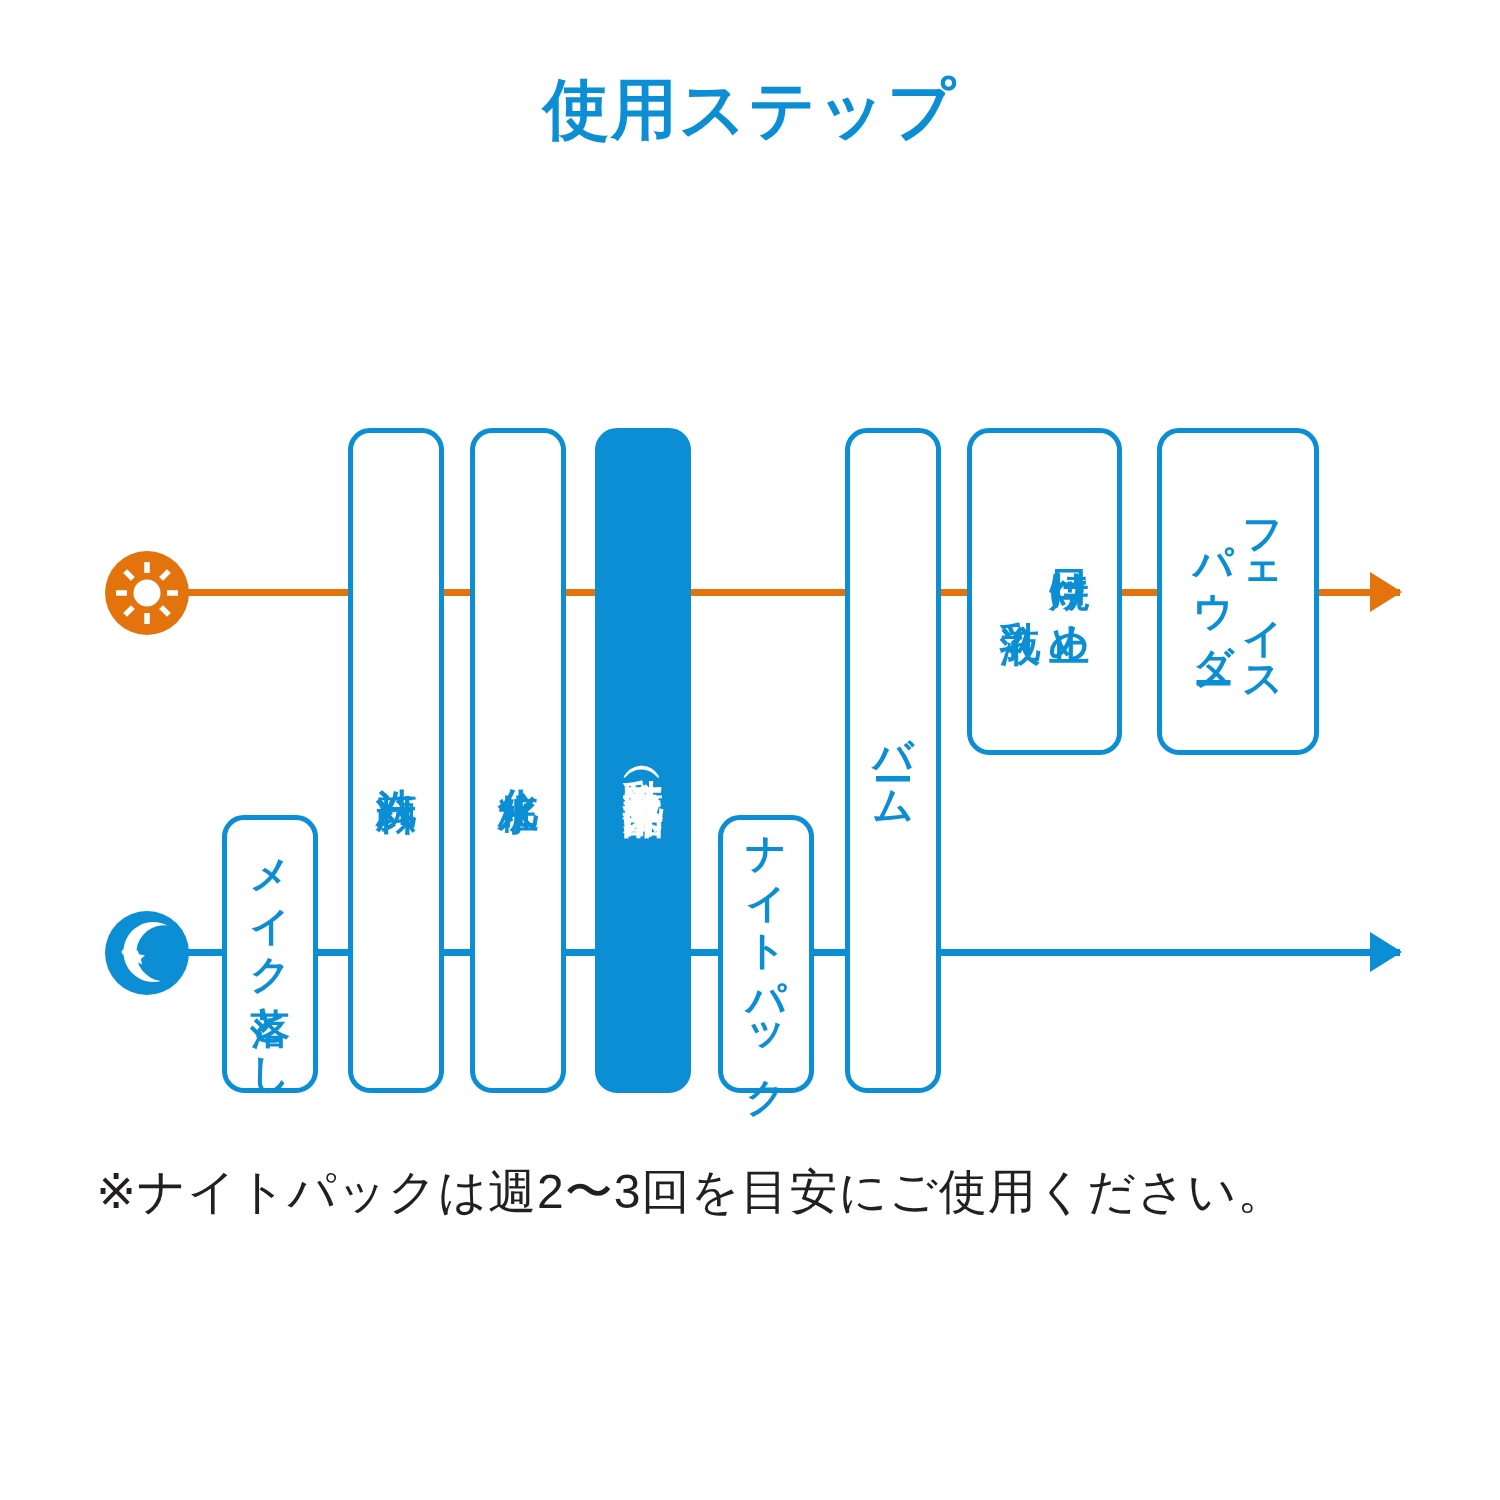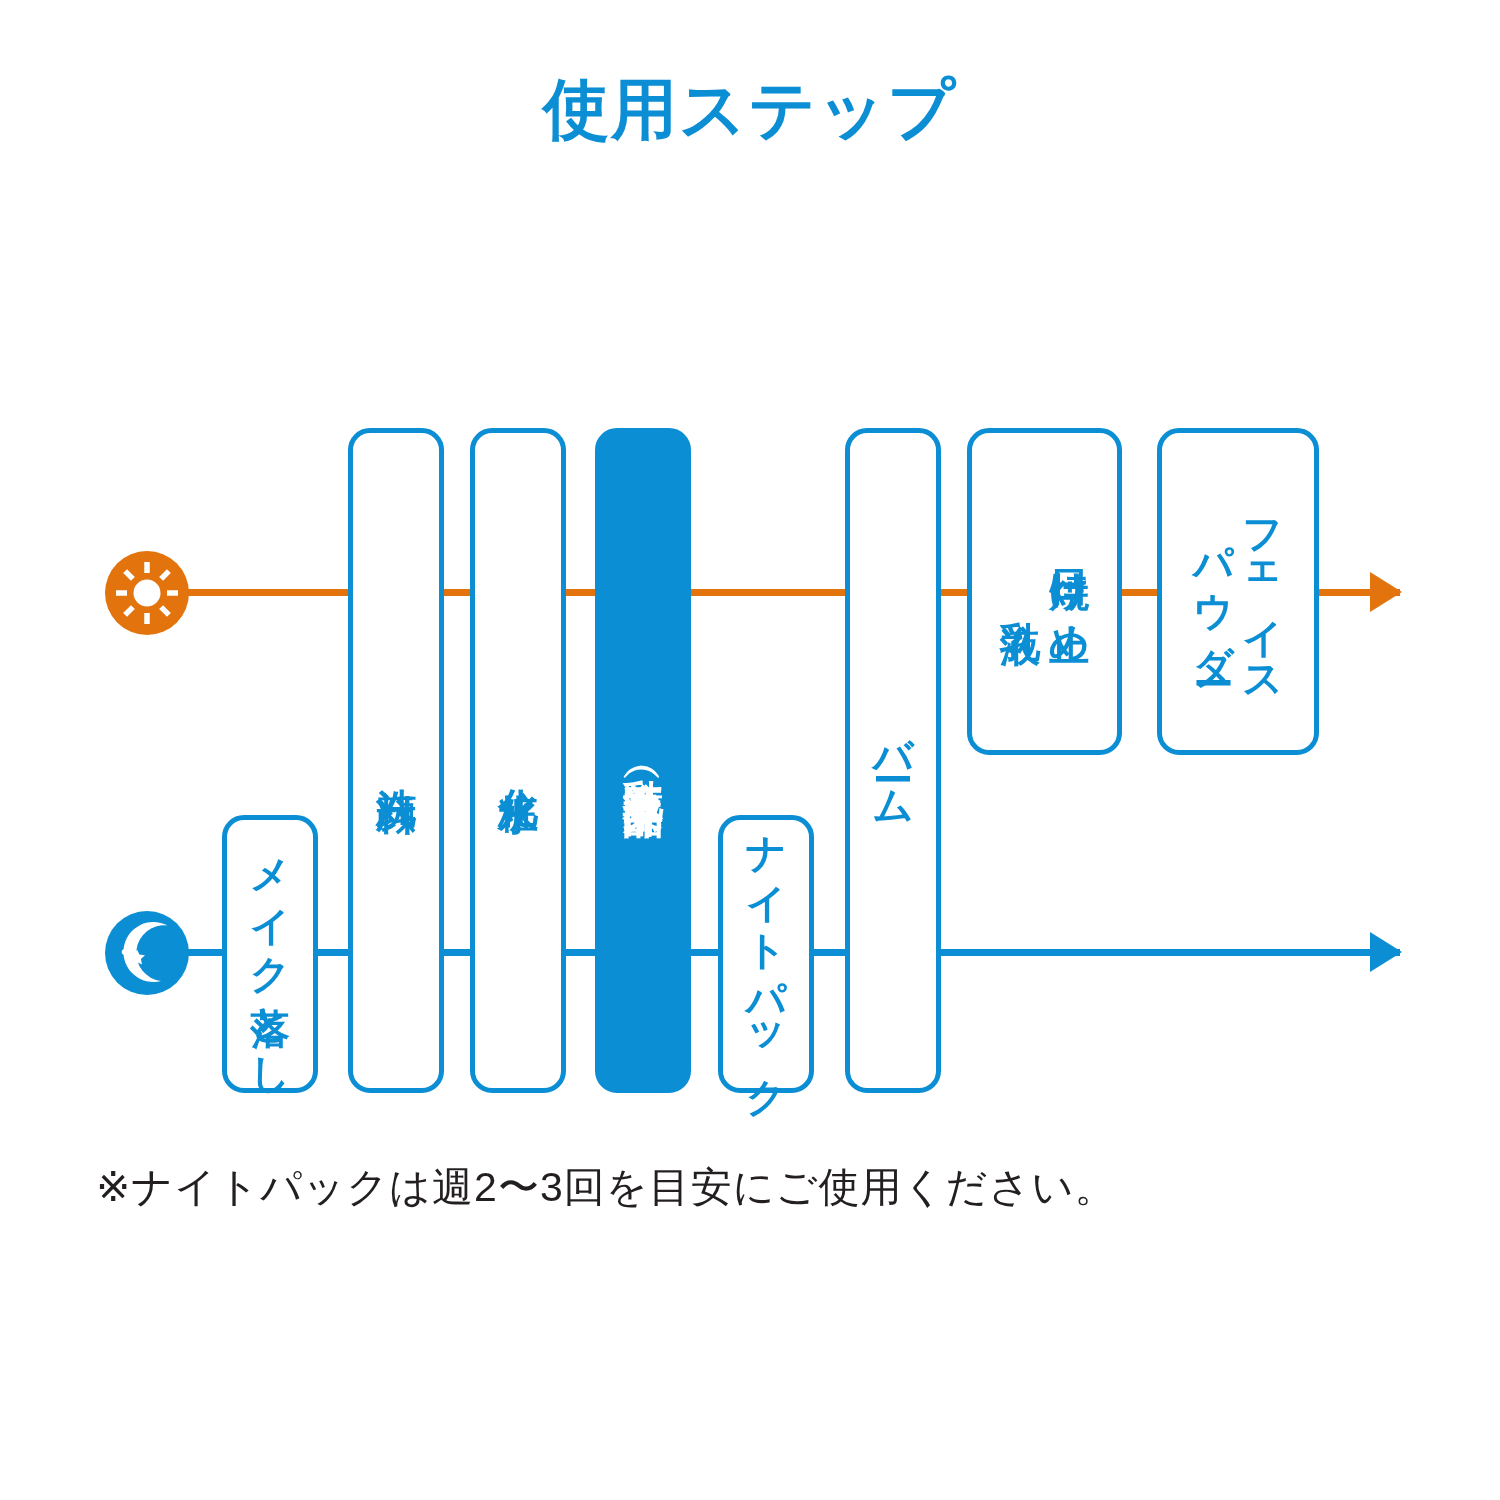--- a/index.html
+++ b/index.html
@@ -90,21 +90,21 @@
     white-space: nowrap;
   }
   .step-box.filled .step-label { color: #ffffff; }
   .step-box.two-col { gap: 6px; }
 
   
   #footnote {
     position: absolute;
     left: 96px;
     top: 1160px;
-    font-size: 41px;
+    font-size: 48px;
     color: #231f20;
     letter-spacing: 1px;
     white-space: nowrap;
     text-align: right;
   }
 </style>
 </head>
 <body>
 
 <div id="canvas">

